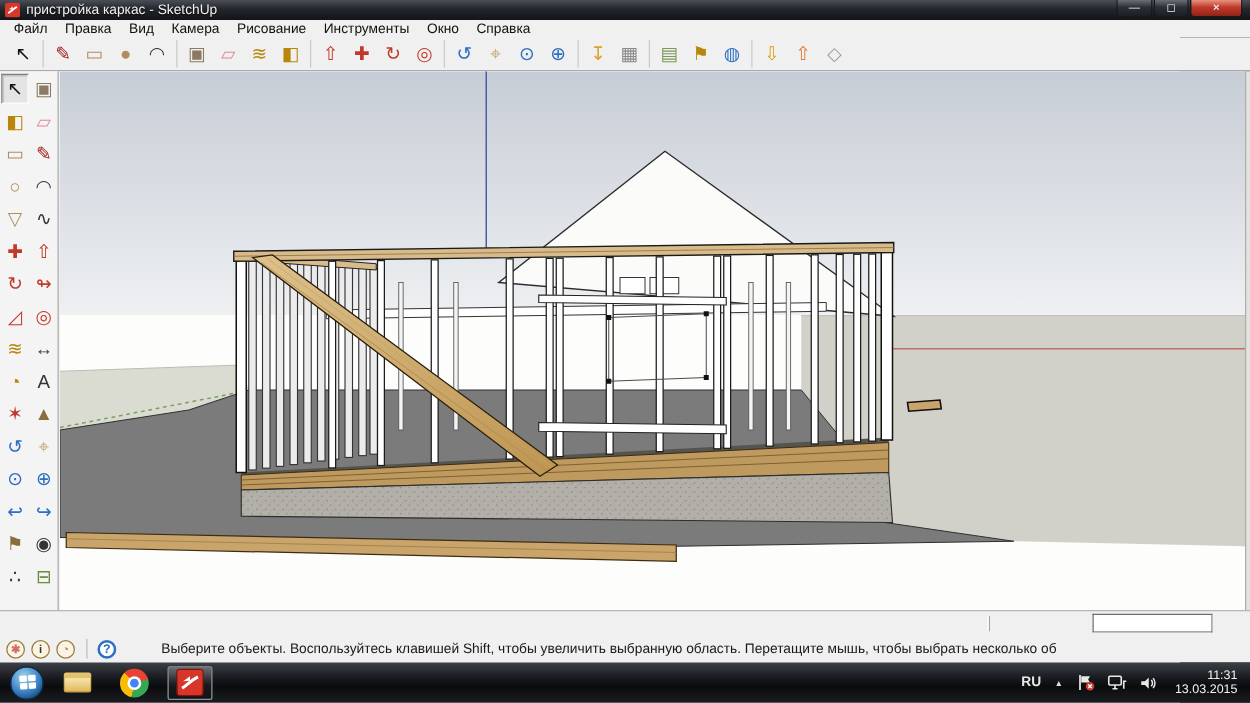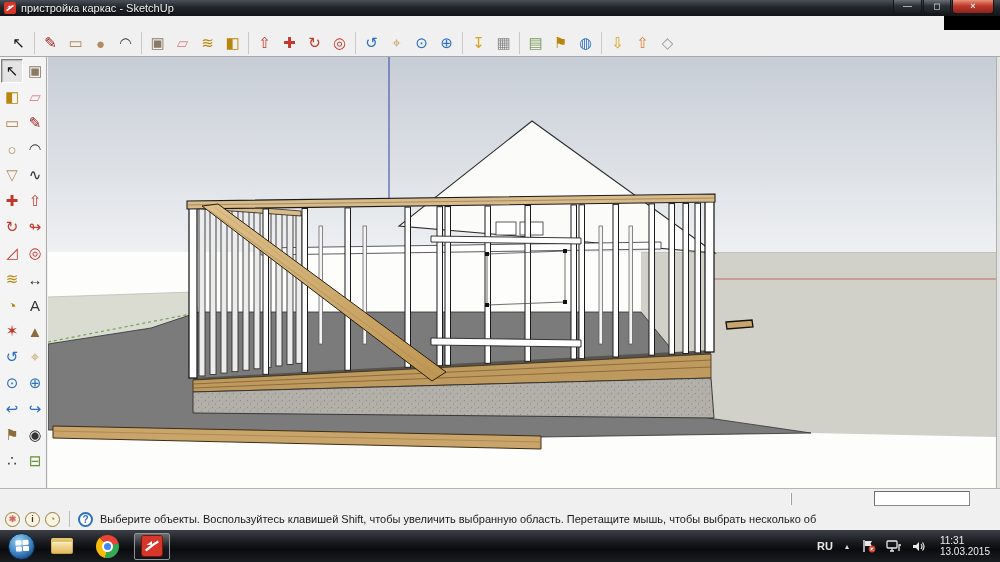--- a/index.html
+++ b/index.html
@@ -52,21 +52,21 @@
     background:#fff; font-size:11px; margin-right:30px; padding:0 3px; }
 
   
   #statusbar { position:absolute; left:0; top:508px; width:1000px; height:22px; background:#f0f0f0;
     display:flex; align-items:center; }
   .st-circle { width:15px; height:15px; border:1.5px solid #9a7b3f; border-radius:50%; background:#fbf4e2;
     display:flex; align-items:center; justify-content:center; font-size:9px; font-weight:bold; margin-left:5px; }
   #st-divider { width:1px; height:16px; background:#bdbdbd; margin:0 8px 0 9px; }
   #help-circle { width:15px; height:15px; border:2px solid #2d6fc2; border-radius:50%; background:#fff;
     color:#2d6fc2; font-size:10px; font-weight:bold; display:flex; align-items:center; justify-content:center; margin-right:7px; }
-  #status-text { font-size:11px; color:#1a1a1a; white-space:nowrap; overflow:hidden; }
+  #status-text { font-size:11px; color:#1a1a1a; white-space:nowrap; overflow:hidden;margin-left:29px; }
 
   
   #taskbar { position:absolute; left:0; top:530px; width:1000px; height:32px;
     background:linear-gradient(#3c4046,#17191d 40%,#0a0b0d 60%,#1a1d21); display:flex; align-items:center; }
   #start-orb { width:27px; height:27px; margin-left:8px; border-radius:50%;
     background:radial-gradient(circle at 40% 30%, #9fd4ef, #3a7fc2 55%, #15436f 85%);
     border:1px solid #0a2a4a; display:flex; align-items:center; justify-content:center; }
   .tb-app { width:36px; height:27px; margin-left:9px; border-radius:2px;
     display:flex; align-items:center; justify-content:center; }
   .tb-app.active { border:1px solid #8d949c; background:linear-gradient(rgba(255,255,255,.28),rgba(255,255,255,.07) 50%,rgba(0,0,0,.25)); }
@@ -77,41 +77,51 @@
     background:linear-gradient(#f7e3a8,#e0b95f); border-top:1px solid #fdf3cf; }
   #chrome-ico { position:relative; width:23px; height:23px; border-radius:50%;
     background:conic-gradient(from -45deg, #ea4335 0 33%, #34a853 33% 66%, #fbbc05 66% 100%); }
   #chrome-ico .wring { position:absolute; left:6px; top:6px; width:11px; height:11px; border-radius:50%; background:#fff; }
   #chrome-ico .bdot { position:absolute; left:8px; top:8px; width:7px; height:7px; border-radius:50%; background:#4285f4; }
   .su-ico { width:22px; height:22px; border-radius:3px; background:linear-gradient(#ee5448,#c3271b); border:1px solid #7e150d; }
   #tray { margin-left:auto; display:flex; align-items:center; color:#e8e8e8; }
   #tray-lang { font-size:11px; font-weight:bold; margin-right:12px;padding-left:16px; }
   #tray-chevron { font-size:8px; margin-right:12px; color:#ddd; }
   .tray-ico { margin-right:10px; display:flex; align-items:center; }
-  #tray-clock { text-align:left; font-size:10px; line-height:11px; margin:0 10px 0 4px; color:#f0f0f0; }
+  #tray-clock { text-align:right; font-size:10px; line-height:11px; margin:0 10px 0 4px; color:#f0f0f0; }
 </style>
 </head>
 <body>
 
 <div id="app">
 
   <div id="titlebar">
     <svg class="app-ico" viewBox="0 0 12 12">
       <rect x="0" y="0" width="12" height="12" rx="2" fill="#d7362a"></rect>
       <path d="M2.5 8.5 C4.5 7.5 6 5.5 9.5 3.5" stroke="#fff" stroke-width="1.6" fill="none"></path>
       <path d="M3 5.5 L6.2 3.2 L6.2 5.2 Z" fill="#fff"></path>
     </svg>
     <span class="title">пристройка каркас - SketchUp</span>
     <div id="winbtns">
       <div class="winbtn min">—</div>
       <div class="winbtn max">◻</div>
       <div class="winbtn close">×</div>
     </div>
   </div>
 
+  <div id="menubar">
+      <span class="menu-item">Файл</span>
+      <span class="menu-item">Правка</span>
+      <span class="menu-item">Вид</span>
+      <span class="menu-item">Камера</span>
+      <span class="menu-item">Рисование</span>
+      <span class="menu-item">Инструменты</span>
+      <span class="menu-item">Окно</span>
+      <span class="menu-item">Справка</span>
+    </div>
 
   <div id="toolbar">
       <div class="tb-group">
         <button class="tb-btn" style="color: rgb(17, 17, 17);">↖</button>
       </div>
       <div class="tb-group">
         <button class="tb-btn" style="color: rgb(160, 32, 32);">✎</button>
         <button class="tb-btn" style="color: rgb(176, 141, 94);">▭</button>
         <button class="tb-btn" style="color: rgb(176, 141, 94);">●</button>
         <button class="tb-btn" style="color: rgb(51, 51, 51);">◠</button>

